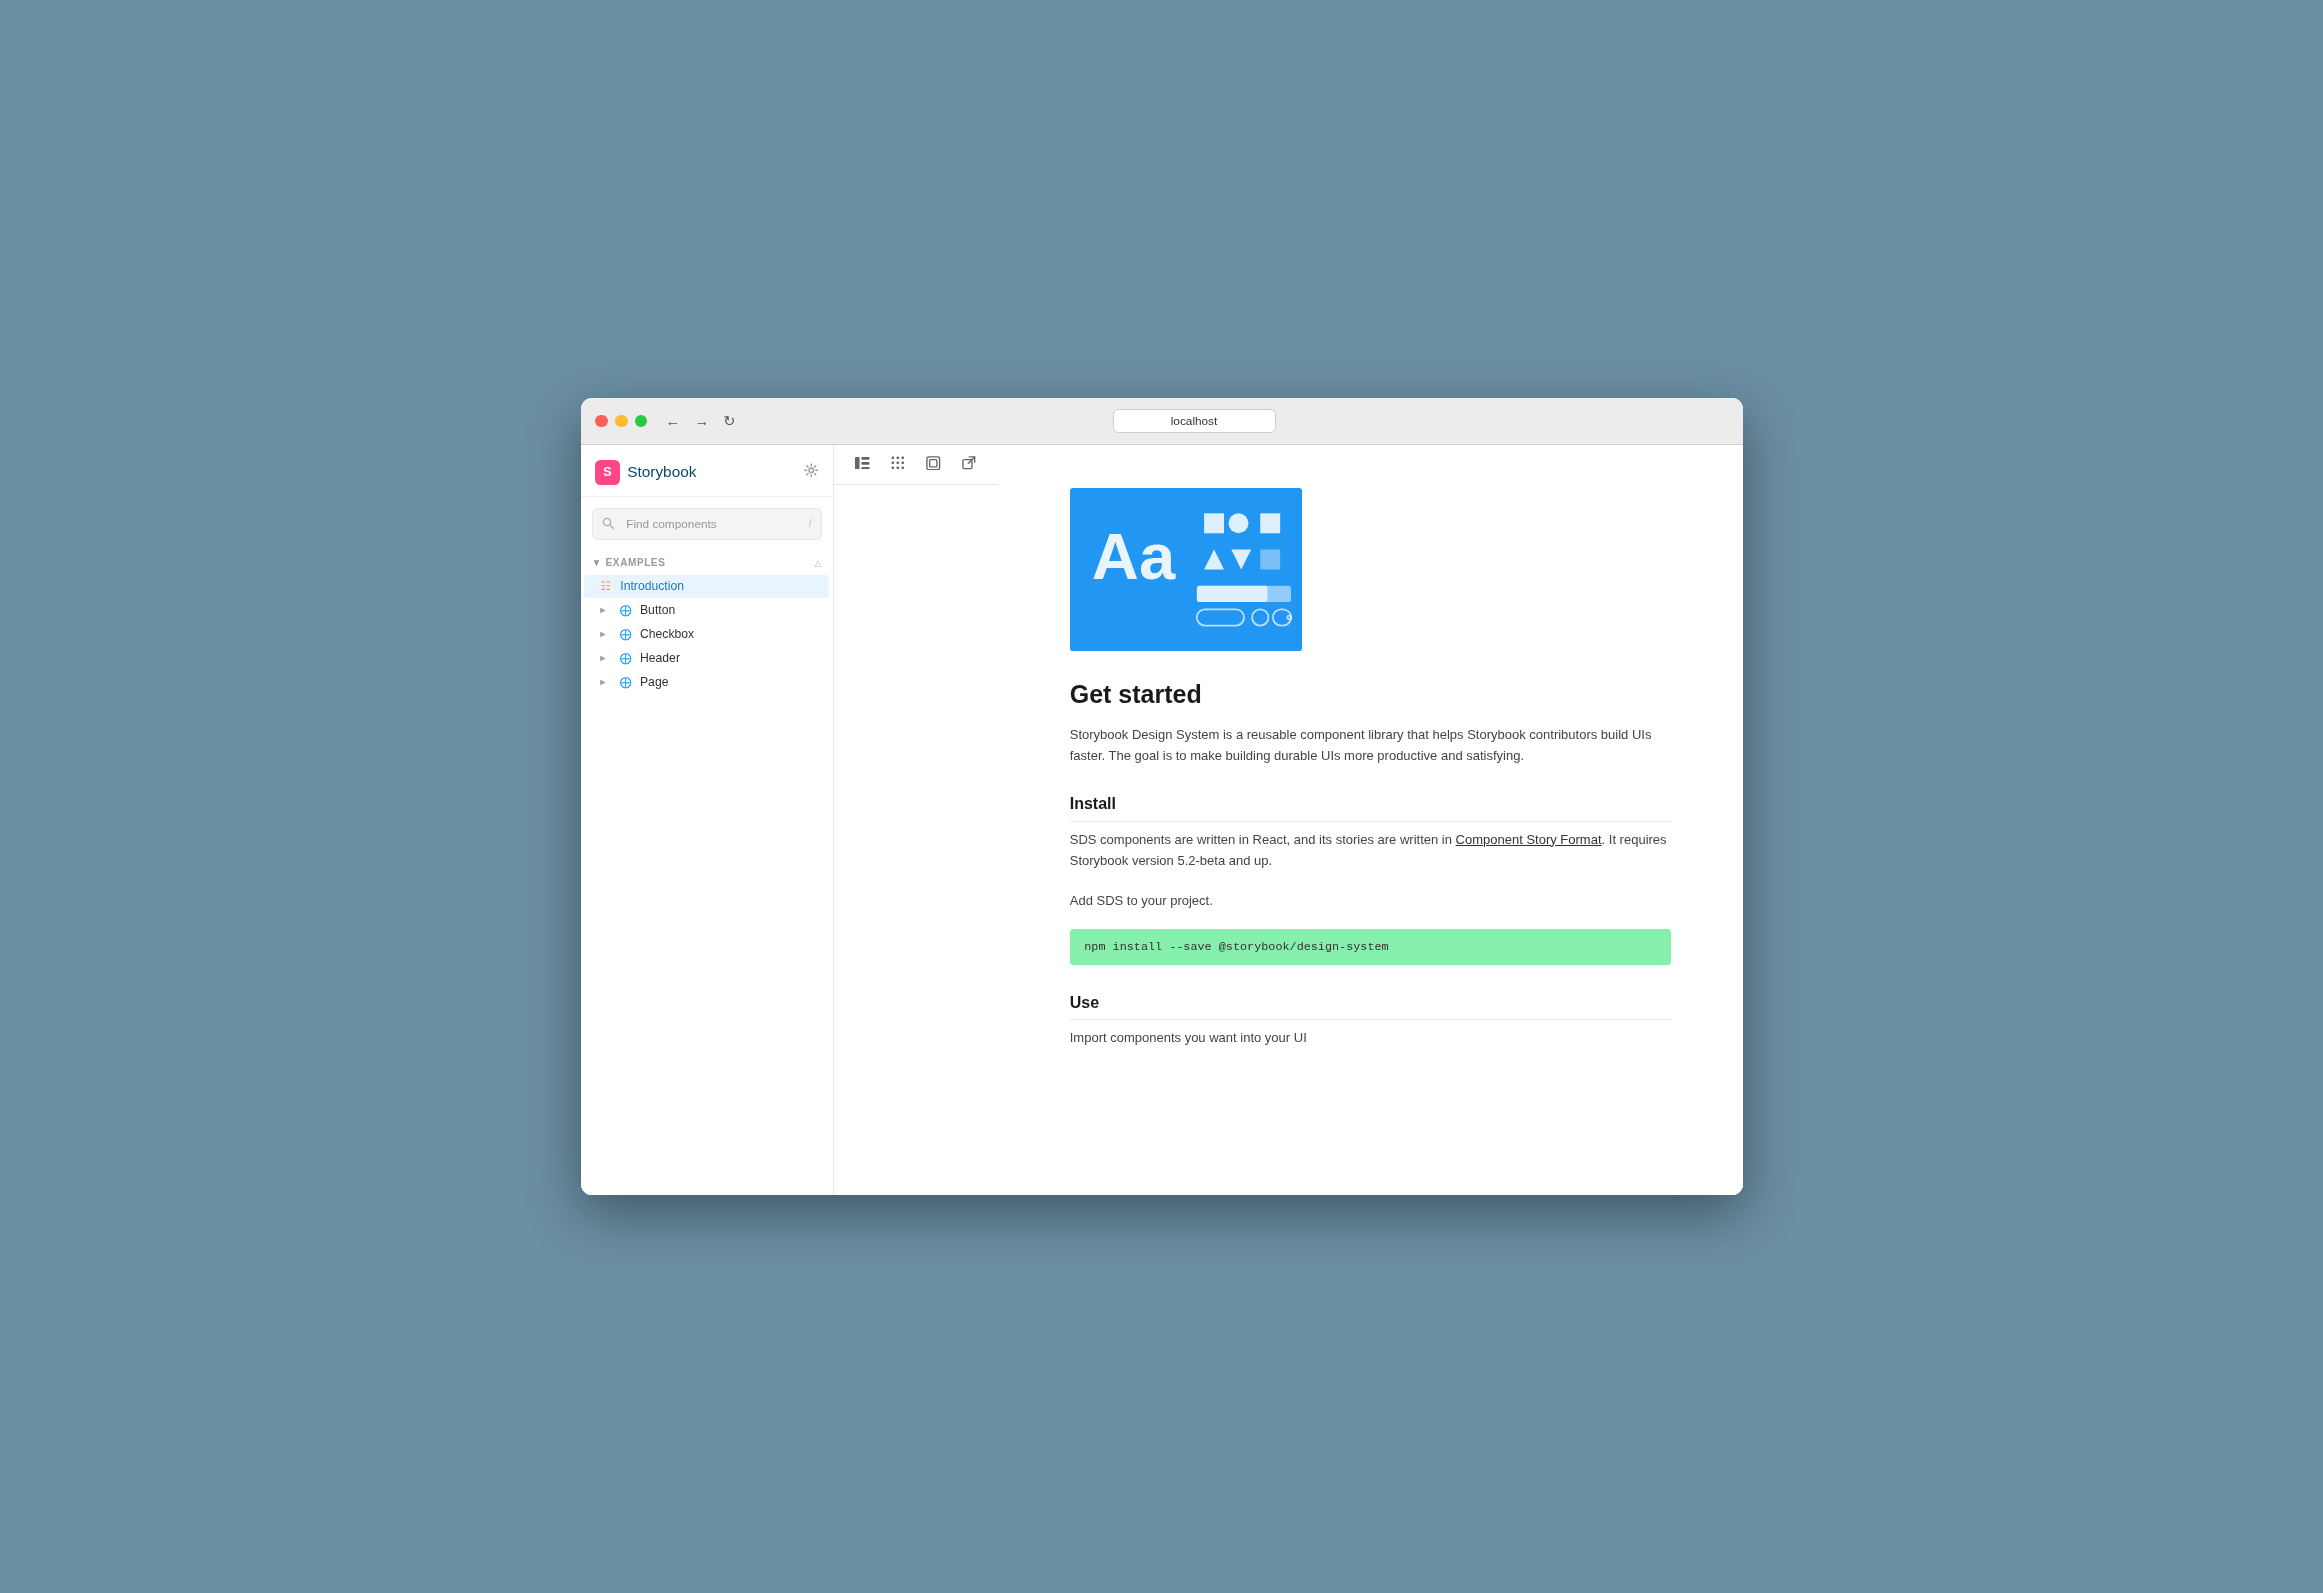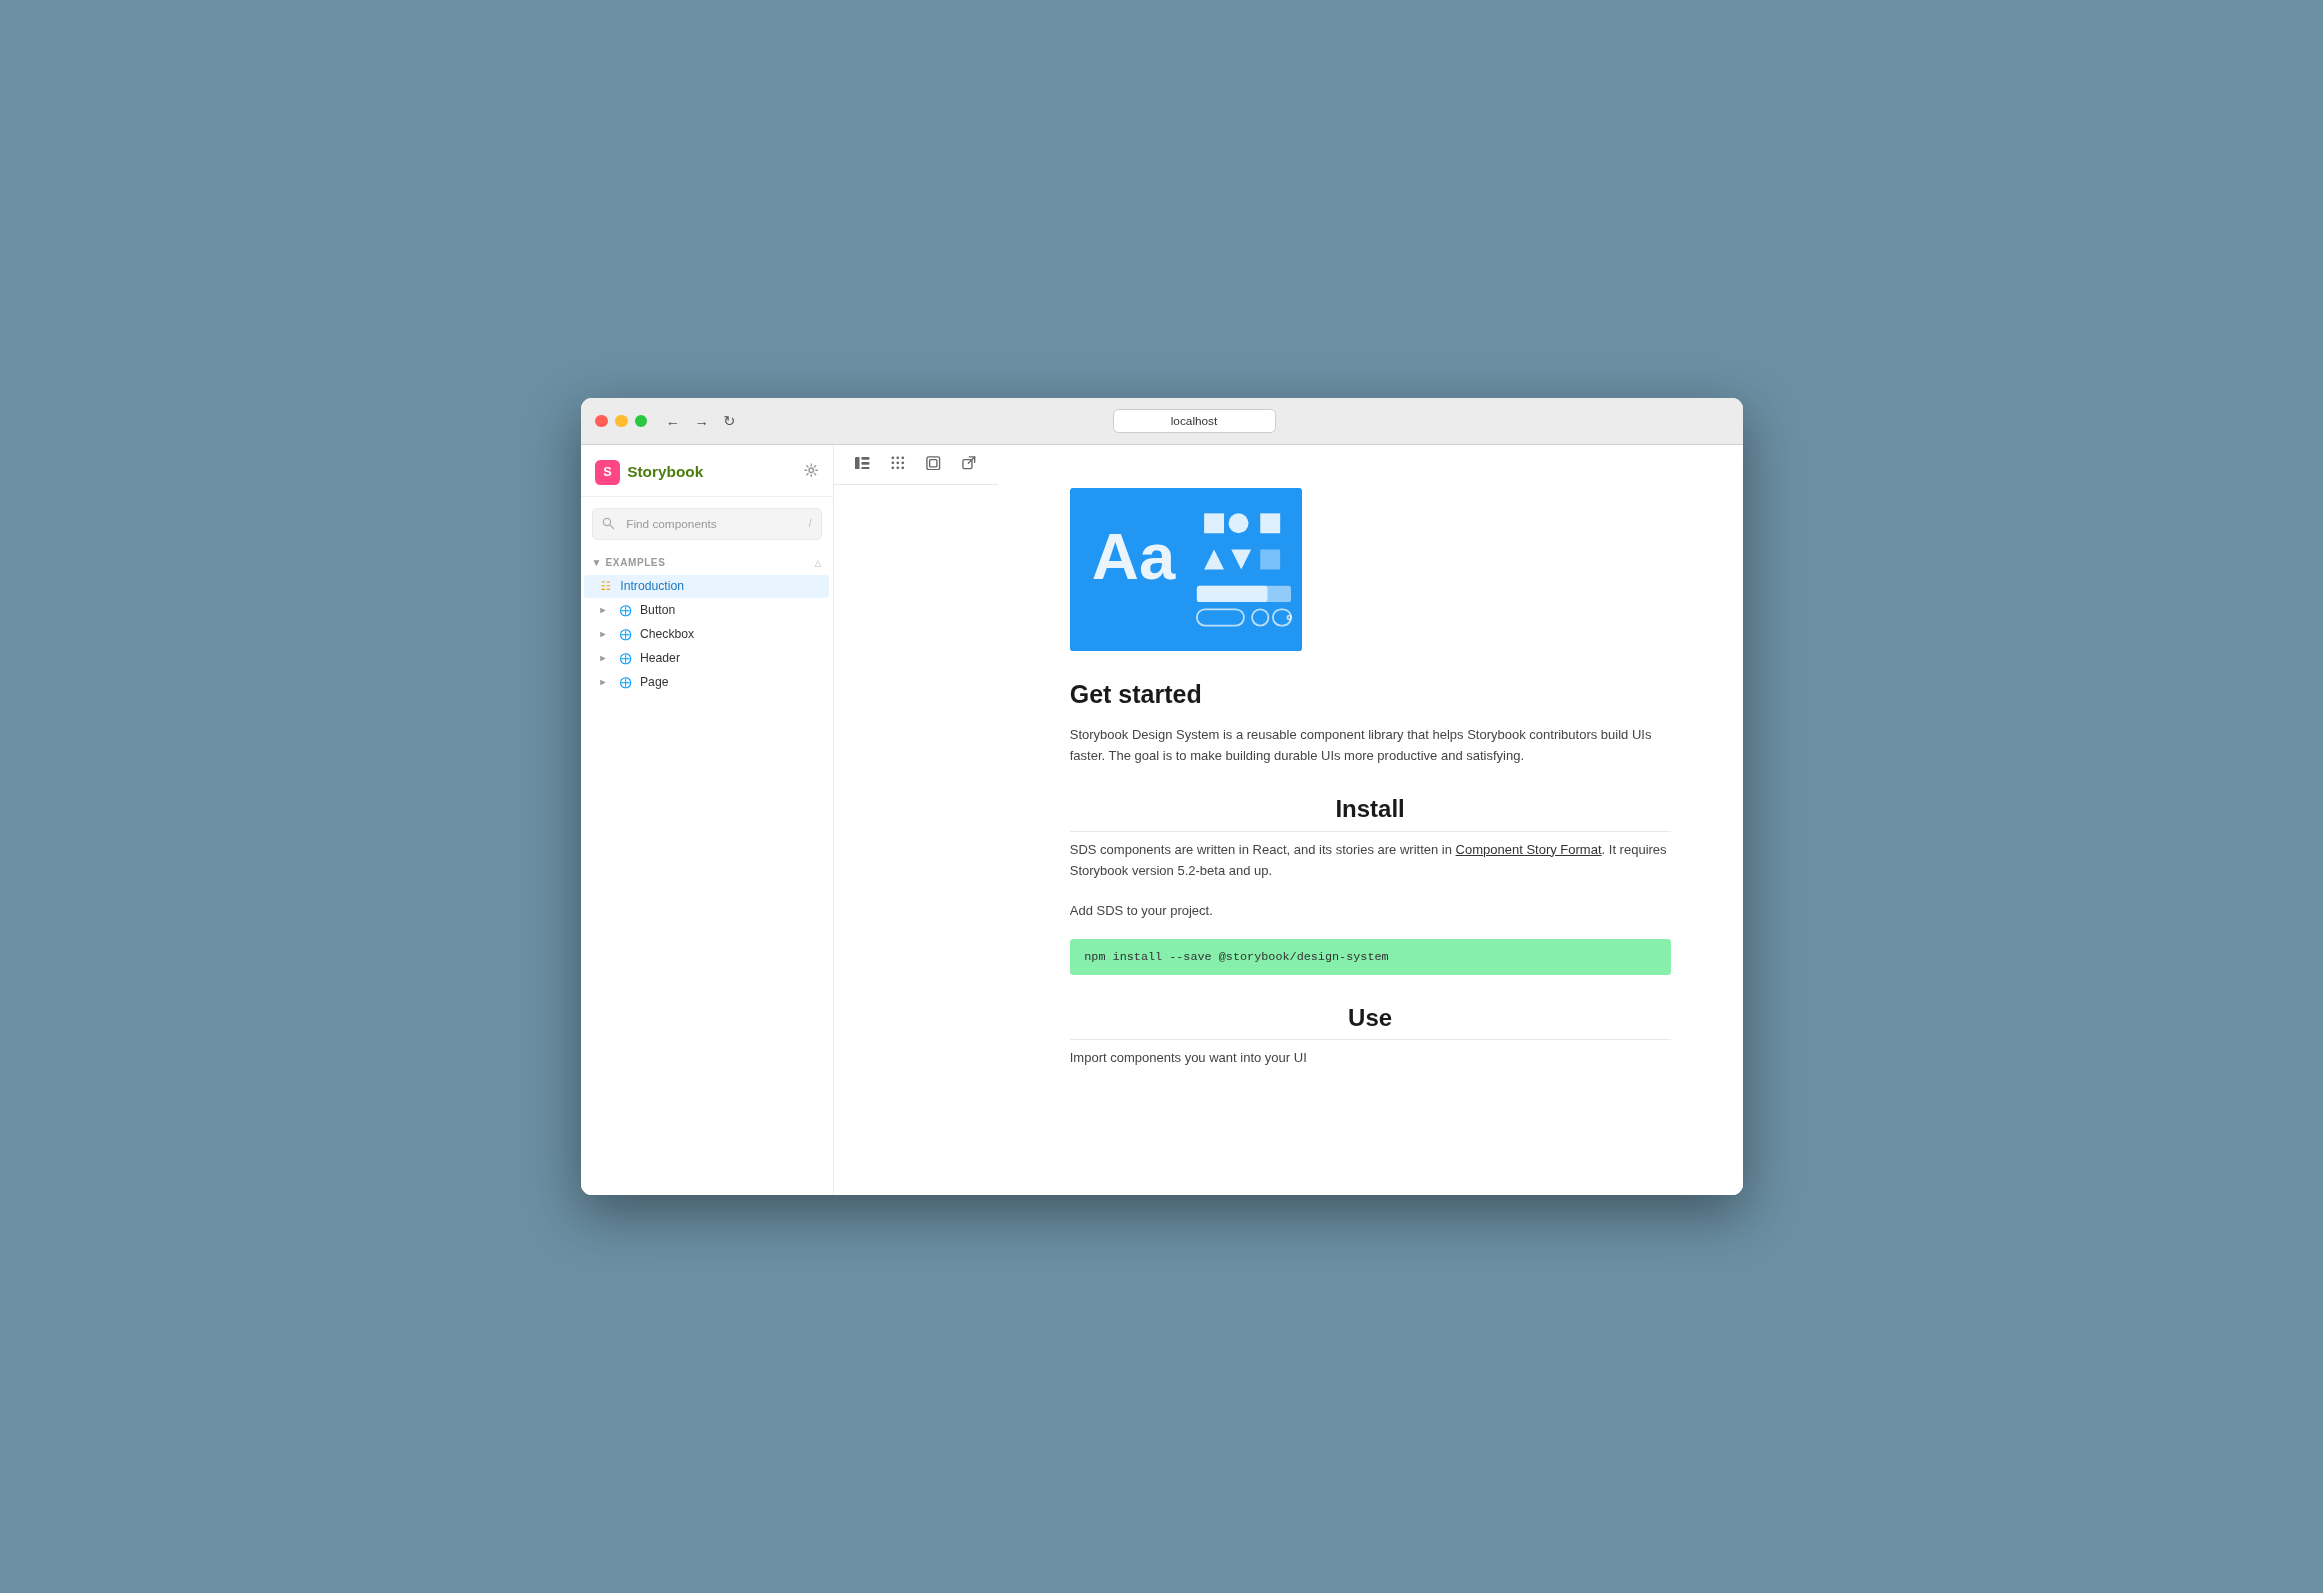--- a/index.html
+++ b/index.html
@@ -133,22 +133,22 @@
       display: flex;
       align-items: center;
       justify-content: center;
       color: white;
       font-weight: bold;
       font-size: 12.7px;
     }
 
     .logo-text {
       font-size: 15.4px;
-      font-weight: 700;
-      color: #4d7c0f;
+      font-weight: 400;
+      color: #0c4a6e;
     }
 
     .gear-btn {
       background: none;
       border: none;
       cursor: pointer;
       color: #999;
       font-size: 14.5px;
     }
 
@@ -312,29 +312,28 @@
 
     .content-p {
       font-size: 13px;
       line-height: 1.65;
       color: #444;
       margin-bottom: 18px;
       max-width: 651px;
     }
 
     .content-h2 {
-      font-size: 24px;
+      font-size: 16px;
       font-weight: 700;
       color: #1a1a1a;
       margin-top: 29px;
       margin-bottom: 7.2px;
       padding-bottom: 7.2px;
       border-bottom: 0.9px solid #e8e8e8;
       max-width: 651px;
-      text-align: center;
     }
 
     .content-link {
       color: #333;
       text-decoration: underline;
     }
 
     .code-block {
       background: #86efac;
       border-radius: 3.6px;

